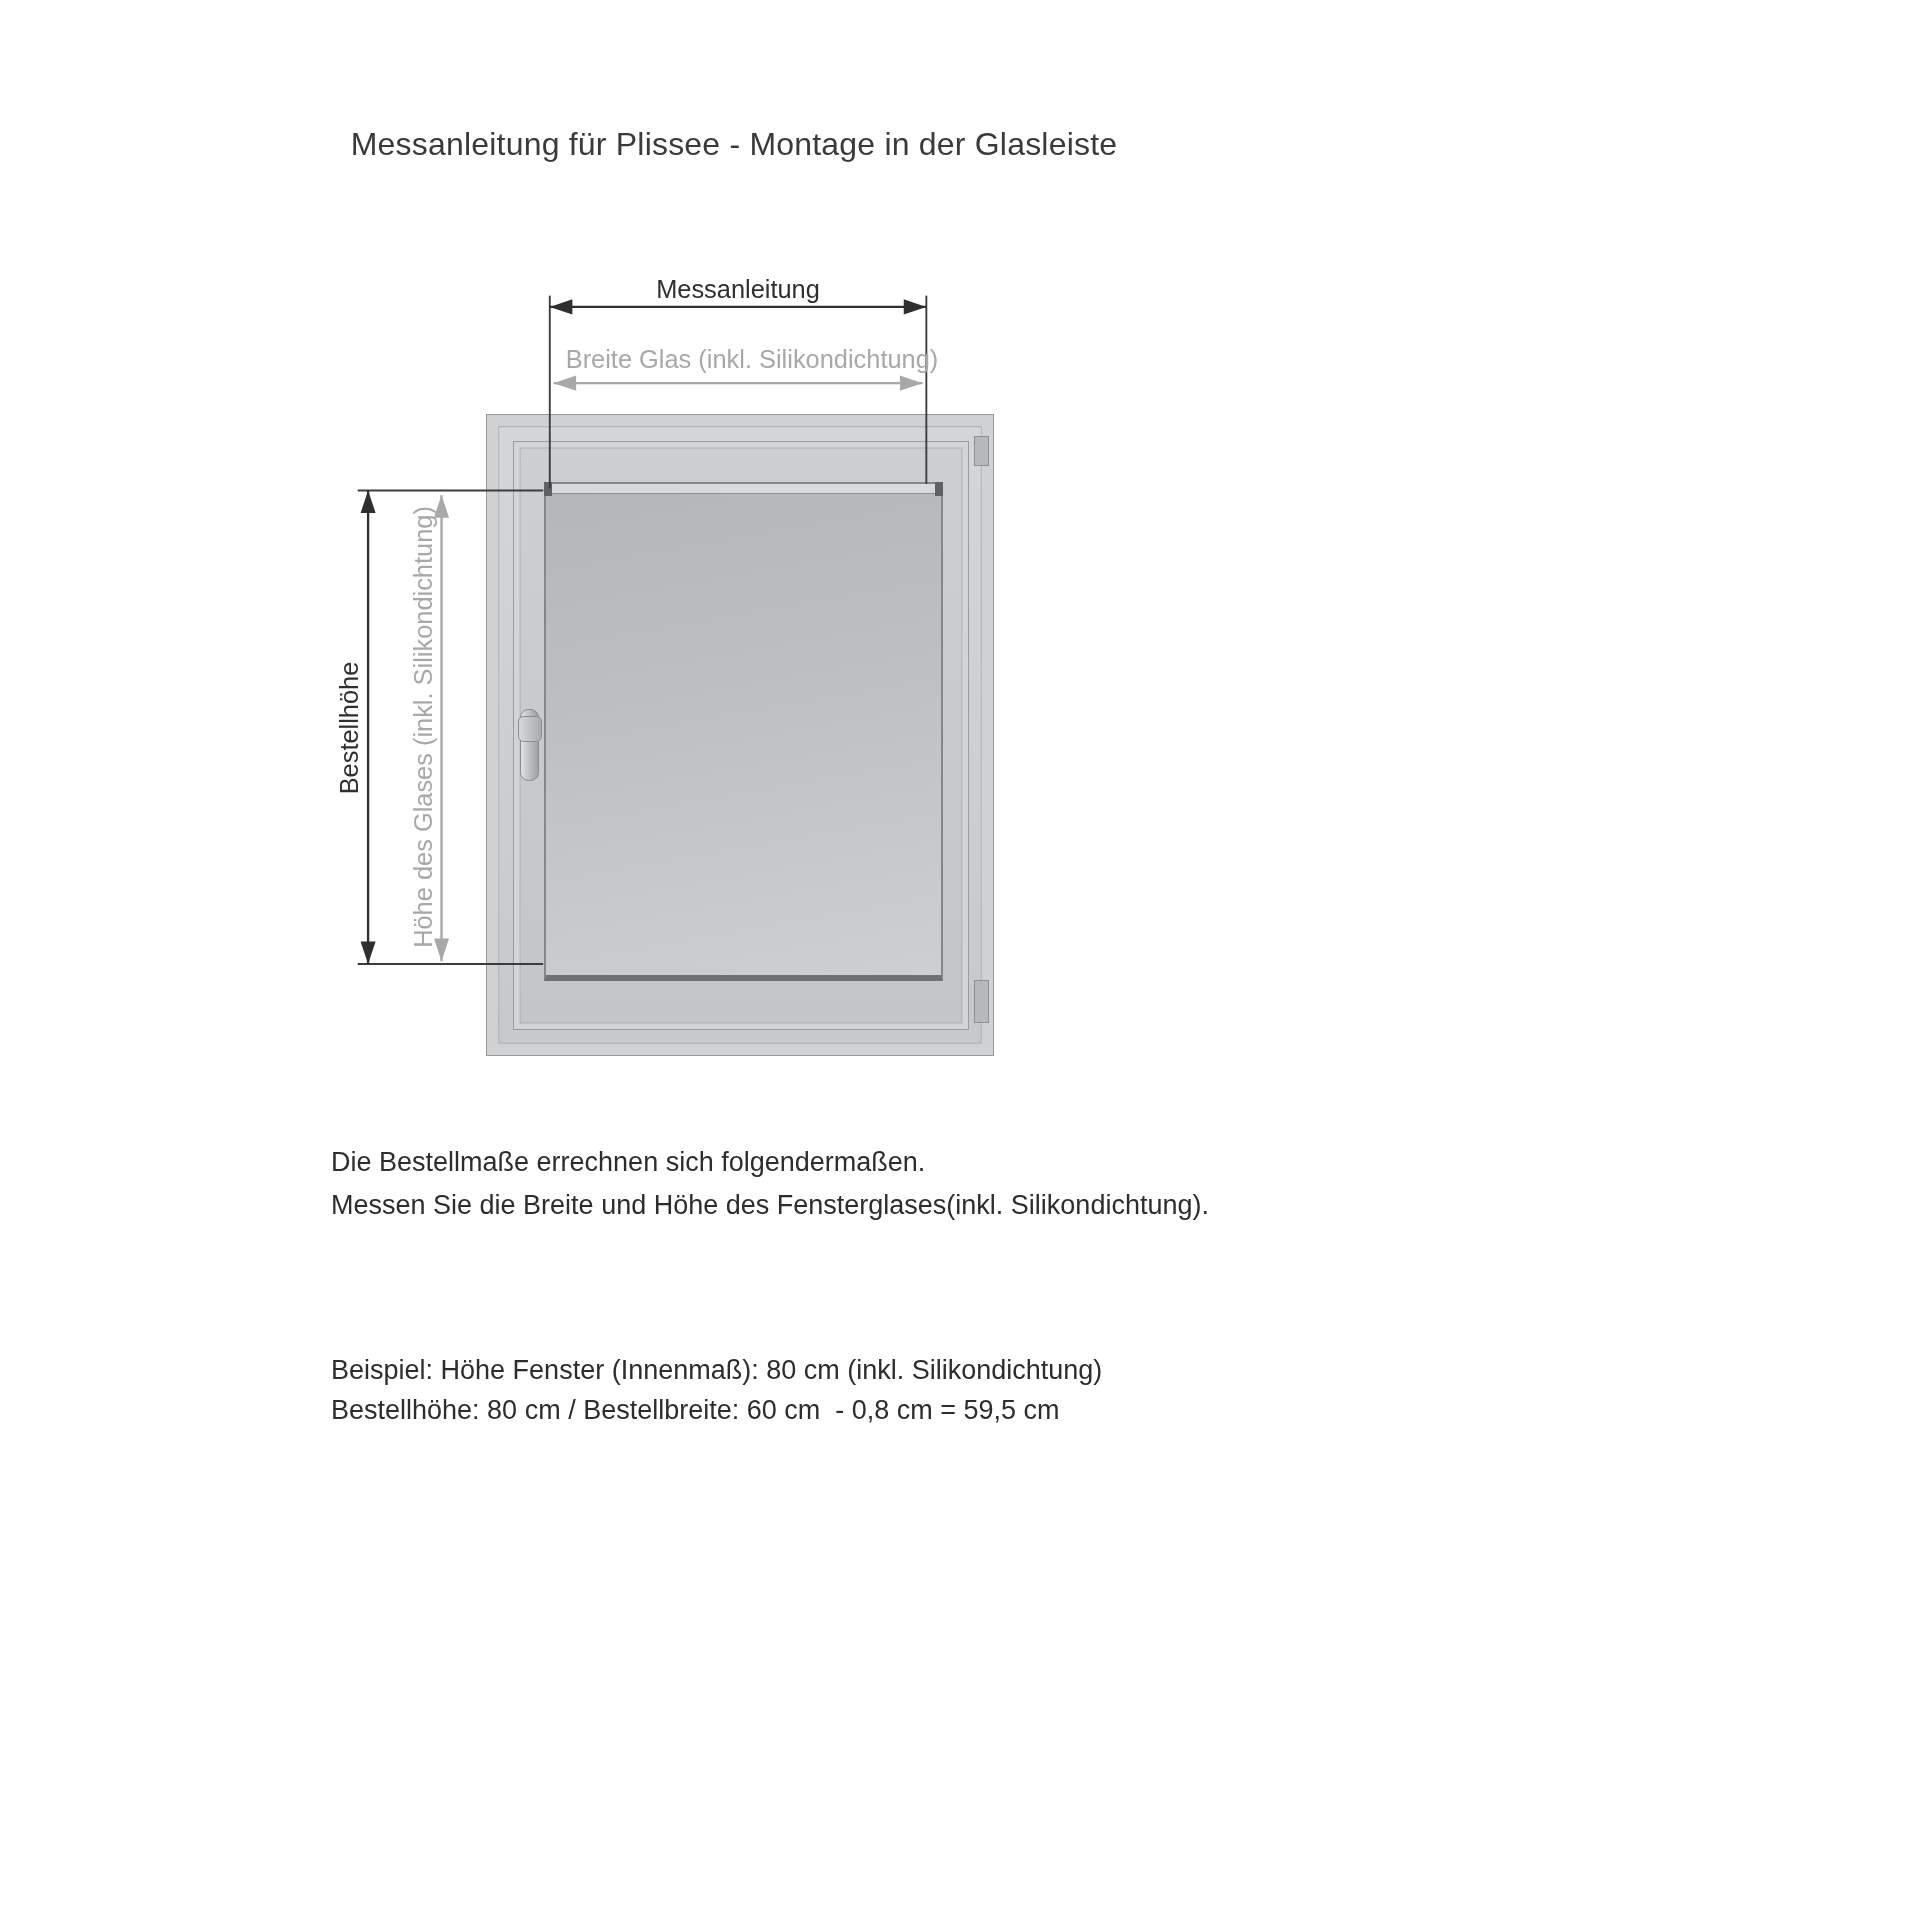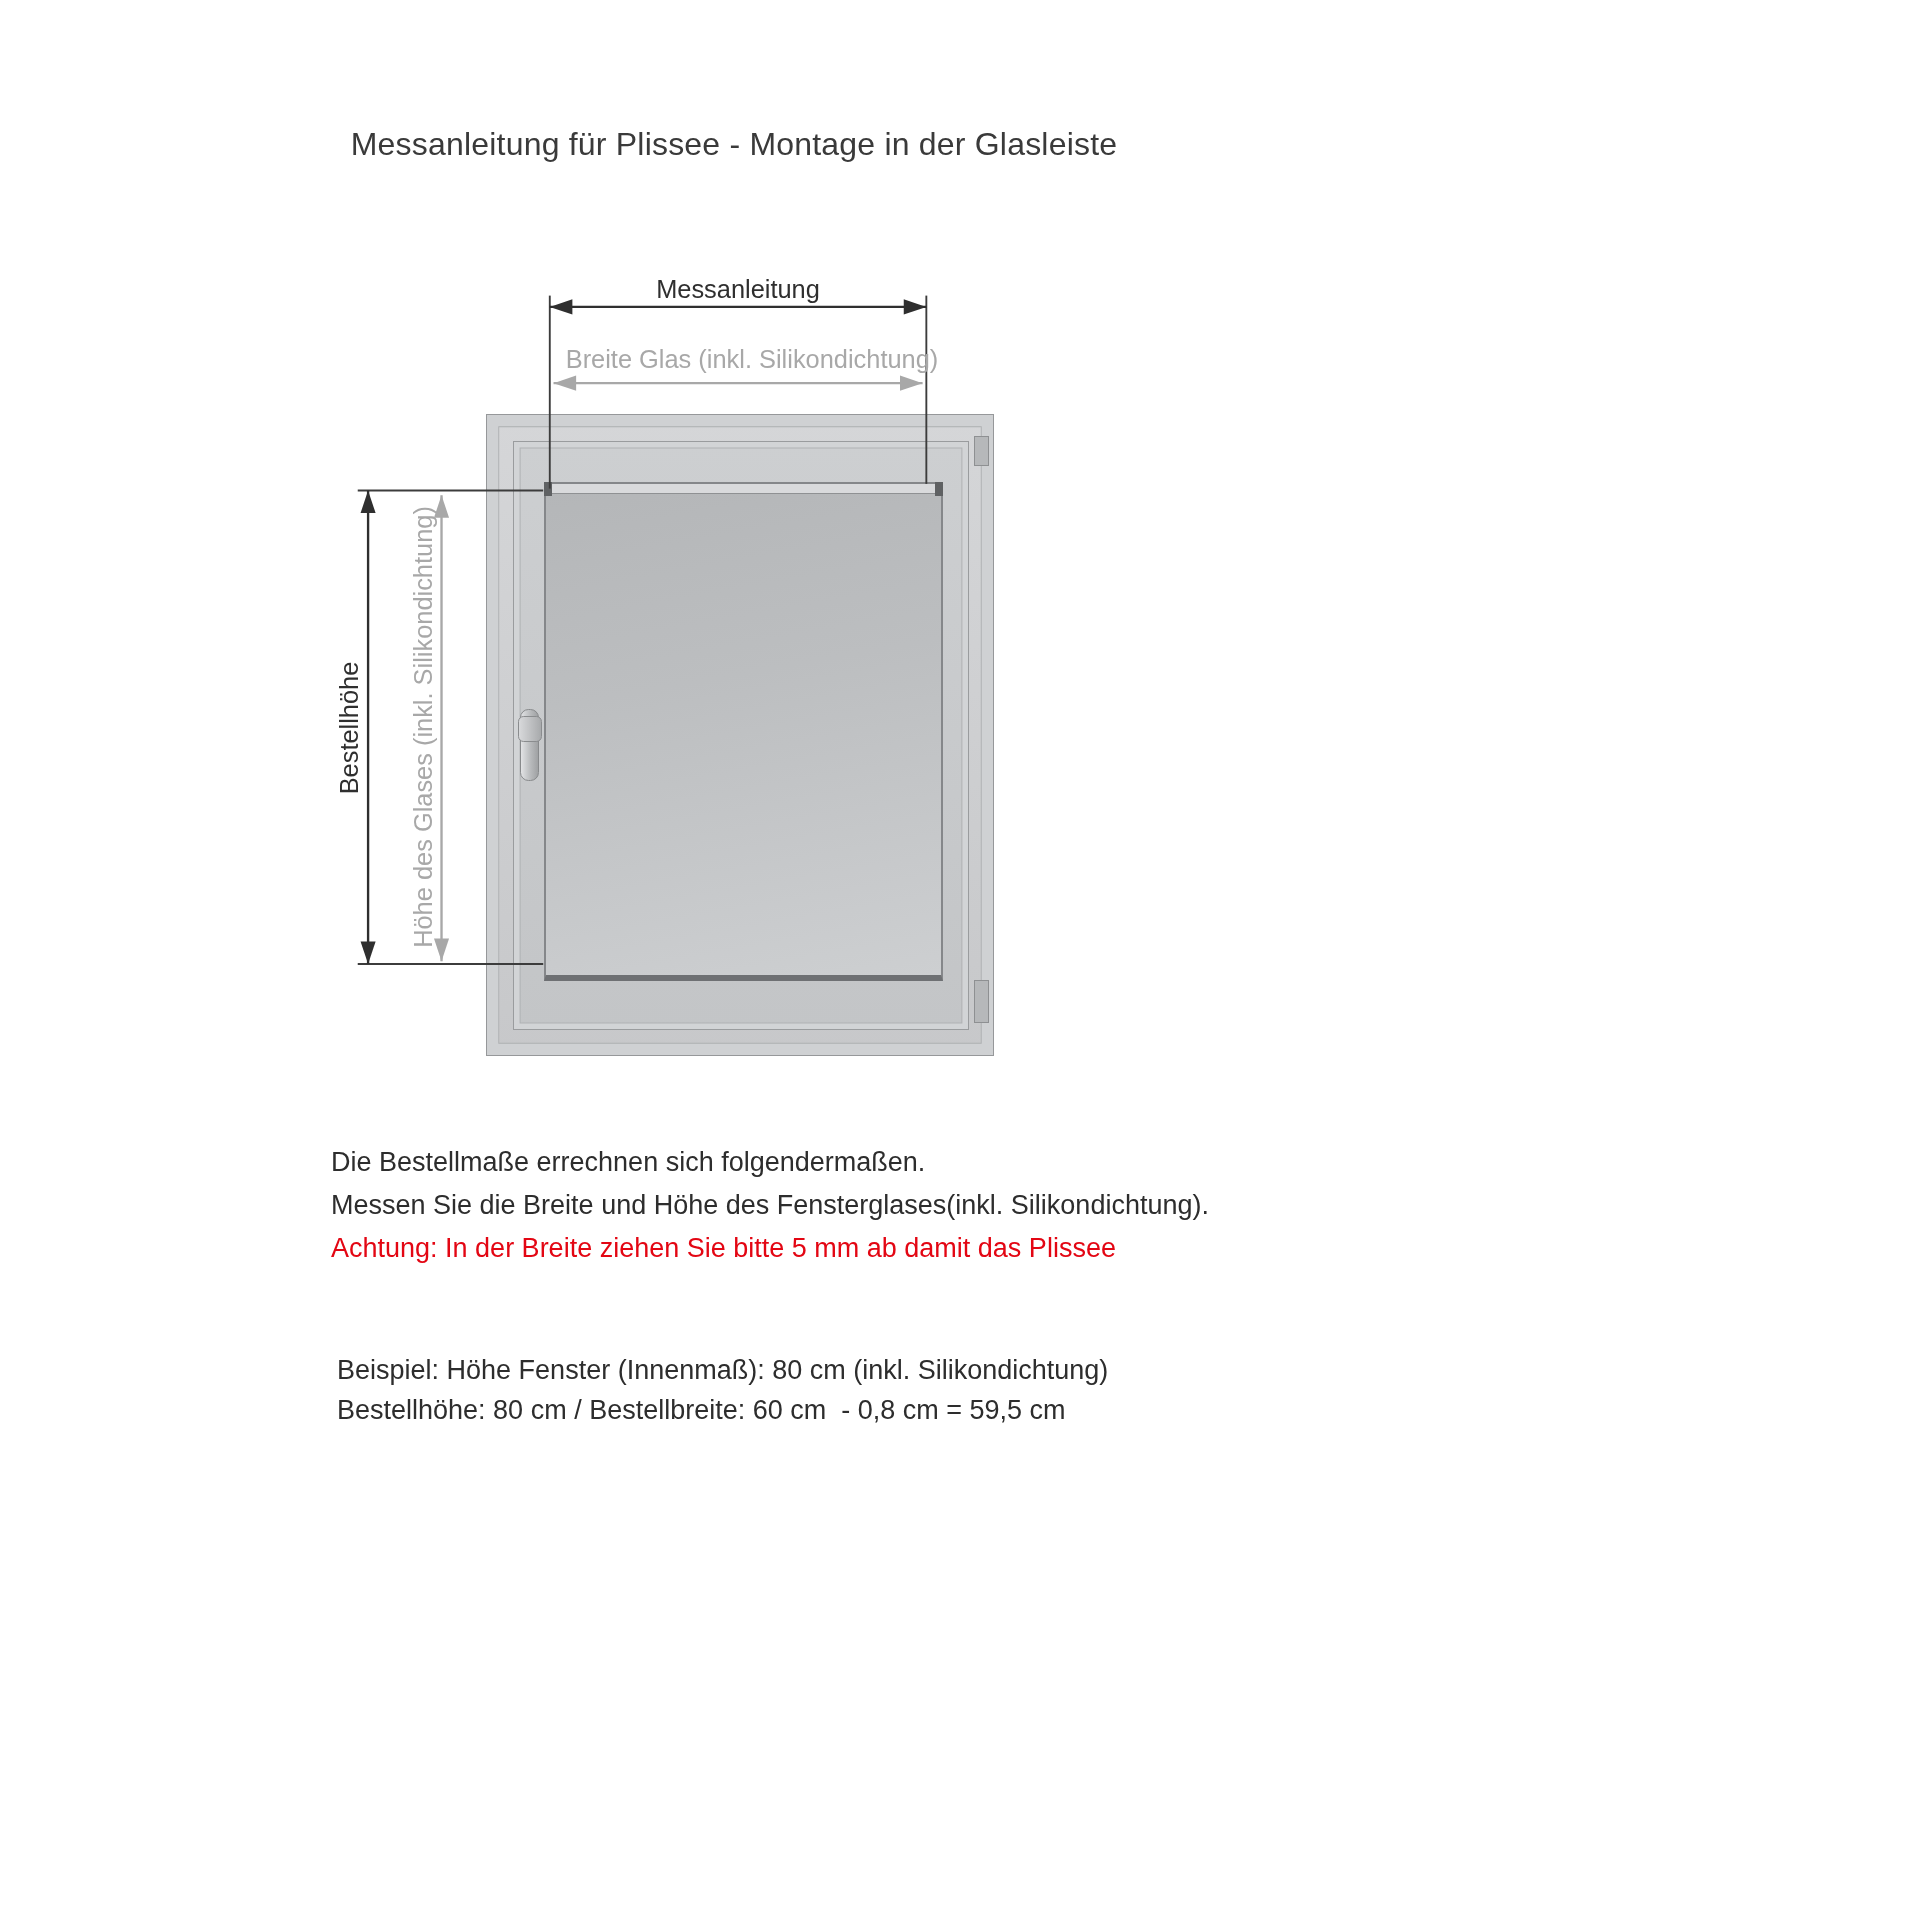--- a/index.html
+++ b/index.html
@@ -68,21 +68,21 @@
   .dim-label.vert{transform:translate(-50%,-50%) rotate(-90deg);}
   .label-order-height{left:349px;top:728px;}
   .label-glass-height{left:423px;top:727px;}
 
   
   .instructions{position:absolute;left:331px;top:1141px;font-size:27px;color:#2d2d2d;}
   .instructions .line{line-height:43px;white-space:pre;}
   .instructions .warning{color:#e30613;}
 
   .example{position:absolute;left:331px;top:1350px;font-size:27px;color:#2d2d2d;}
-  .example .line{line-height:40px;white-space:pre;margin-left:6px;}
+  .example .line{line-height:40px;white-space:pre;}
   .example .indent{padding-left:105px;}
 </style>
 </head>
 <body>
 
 <div class="page">
 
   <div class="title">Messanleitung für Plissee - Montage in der Glasleiste</div>
 
   <div class="window-outer">
@@ -121,21 +121,20 @@
   </svg>
 
   <div class="dim-label horiz dark label-order-width">Messanleitung</div>
   <div class="dim-label horiz gray label-glass-width">Breite Glas (inkl. Silikondichtung)</div>
   <div class="dim-label vert dark label-order-height">Bestellhöhe</div>
   <div class="dim-label vert gray label-glass-height">Höhe des Glases (inkl. Silikondichtung)</div>
 
   <div class="instructions">
     <div class="line">Die Bestellmaße errechnen sich folgendermaßen.</div>
     <div class="line">Messen Sie die Breite und Höhe des Fensterglases(inkl. Silikondichtung).</div>
-    <div class="line warning">Achtung: In der Breite ziehen Sie bitte 5 mm ab damit das Plissee</div>
   </div>
 
   <div class="example">
     <div class="line">Beispiel: Höhe Fenster (Innenmaß): 80 cm (inkl. Silikondichtung)</div>
     <div class="line">Bestellhöhe: 80 cm / Bestellbreite: 60 cm  - 0,8 cm = 59,5 cm</div>
   </div>
 
 </div>
 
 

